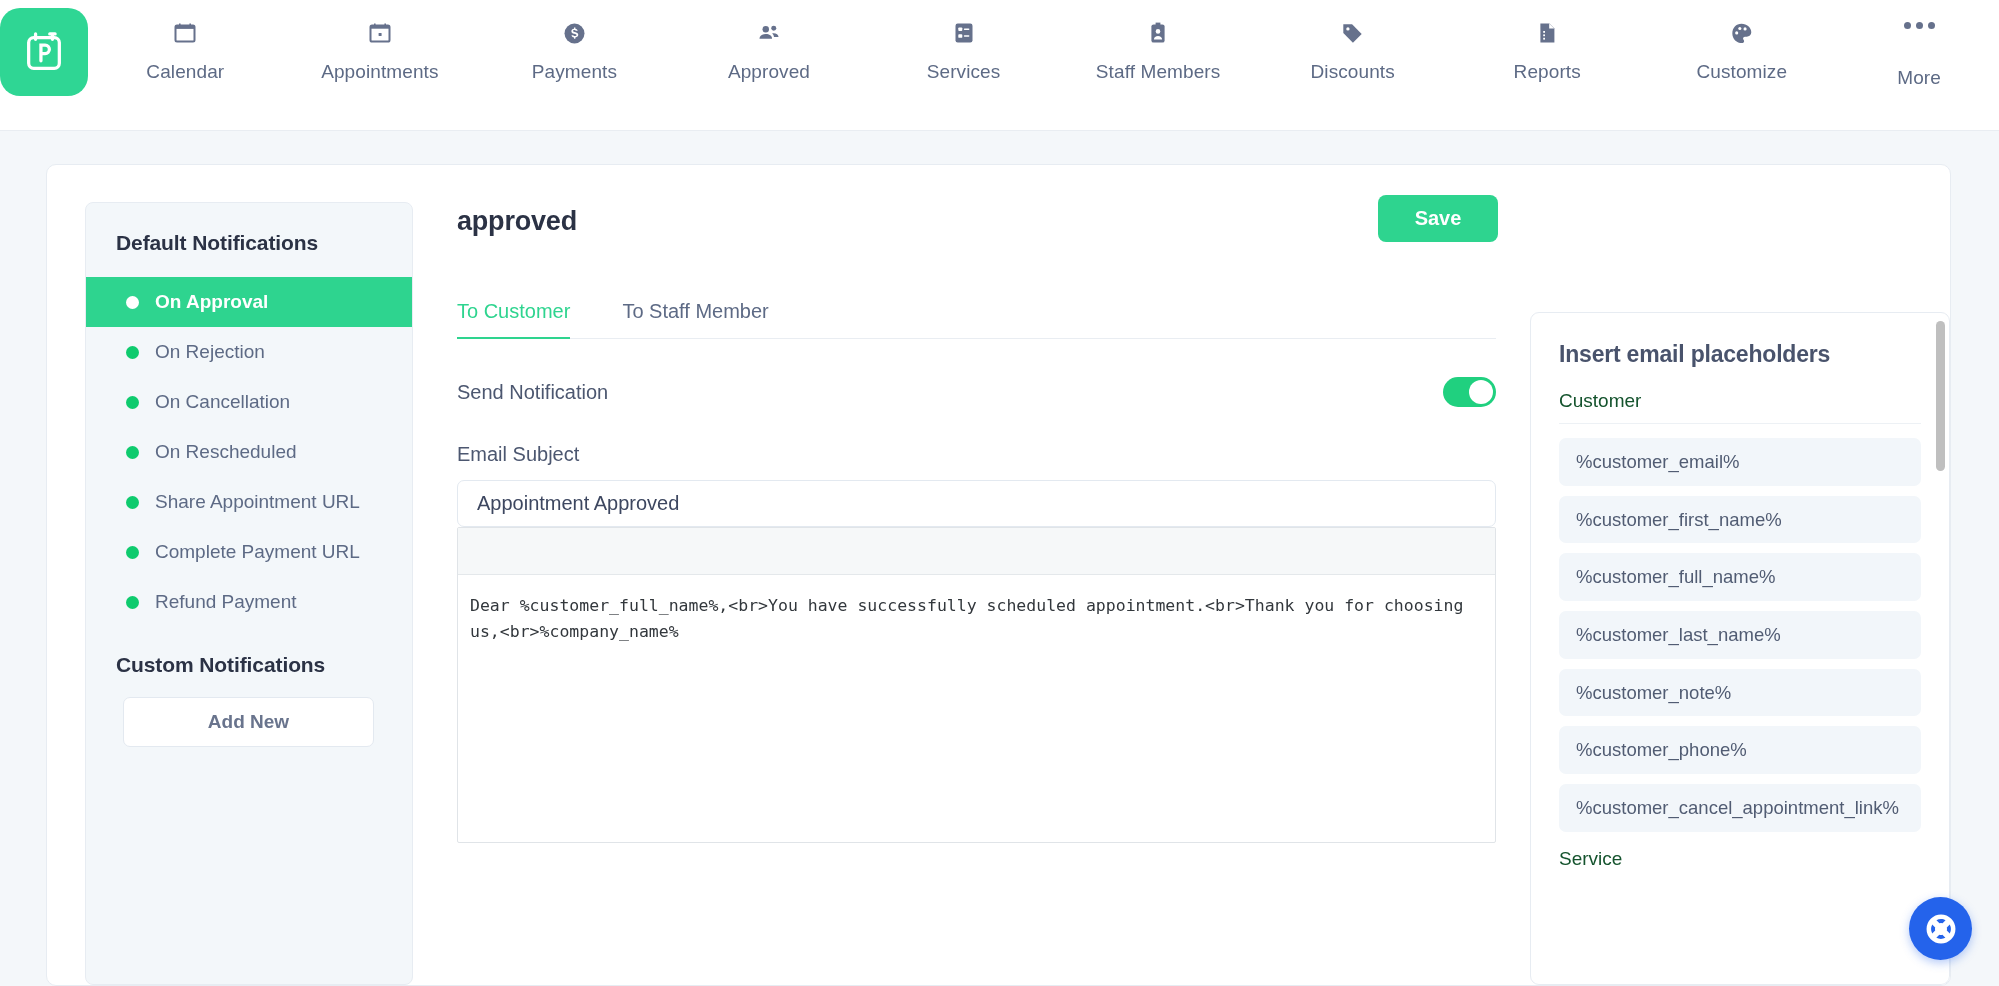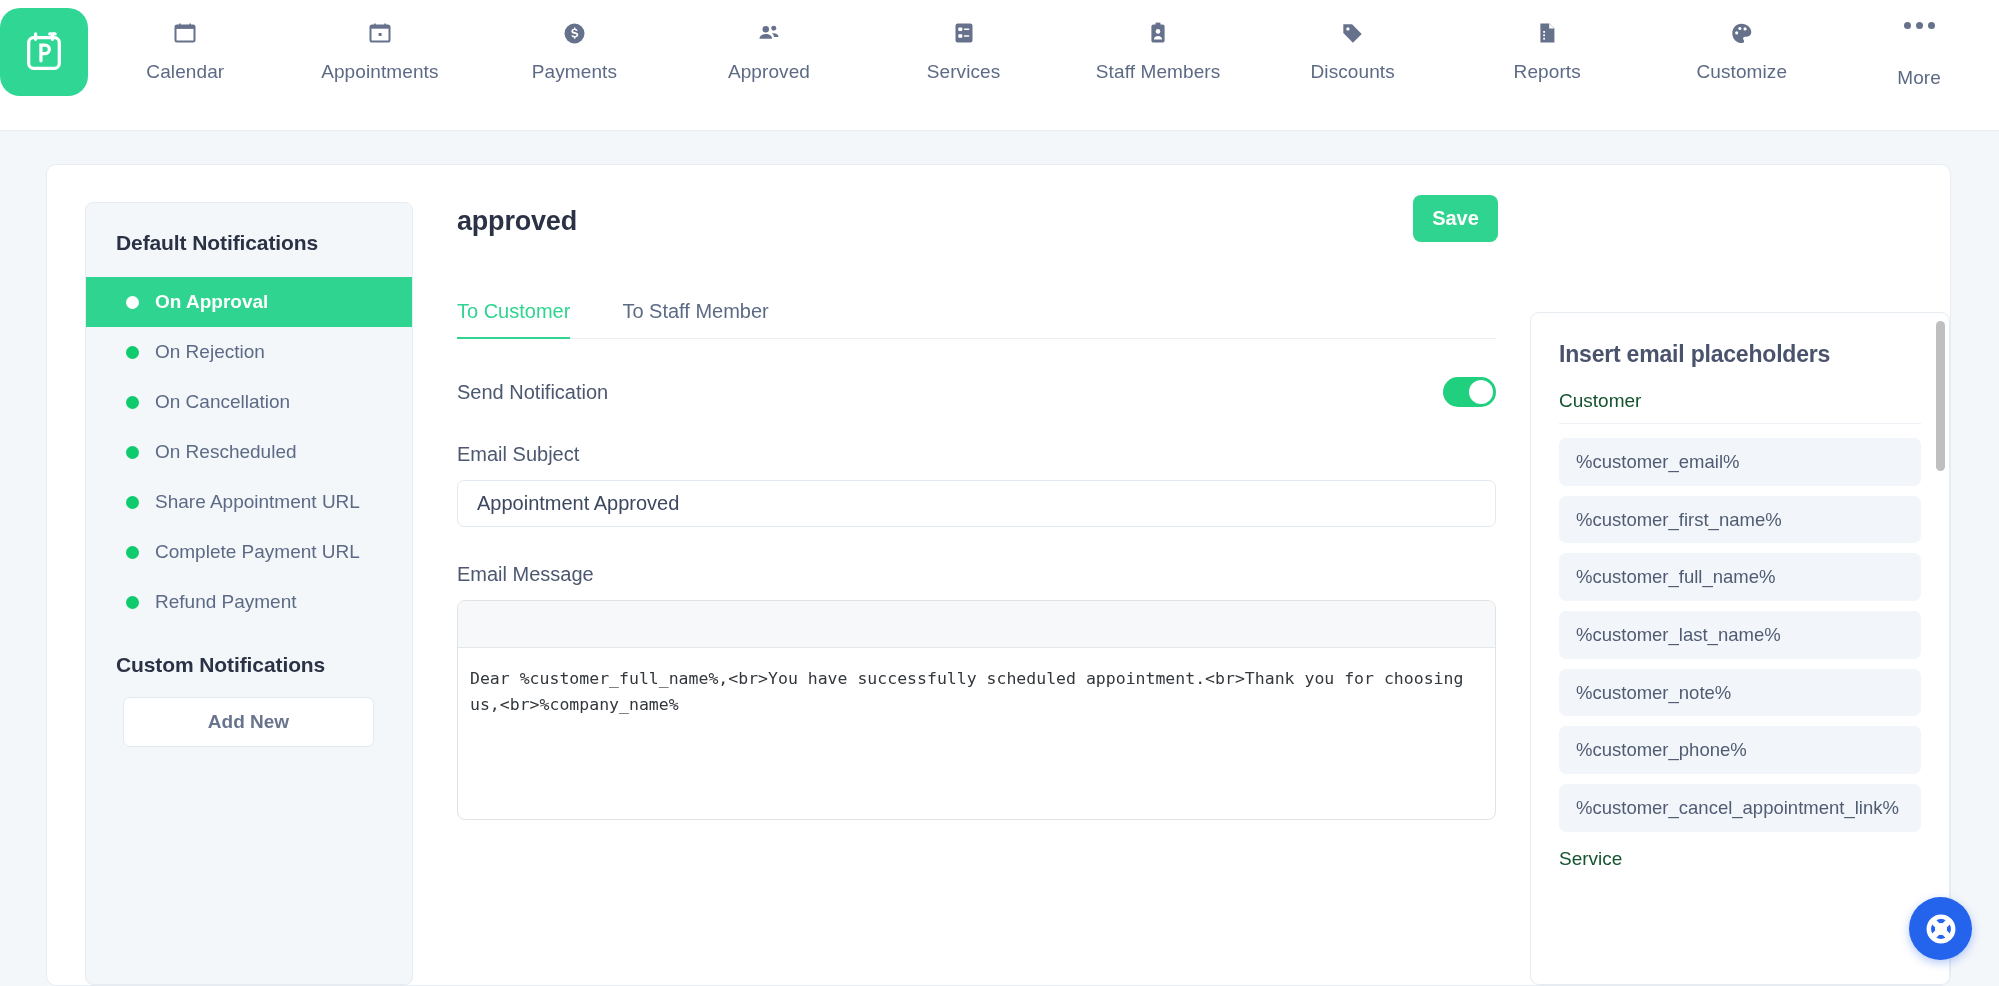--- a/index.html
+++ b/index.html
@@ -157,21 +157,21 @@
     color: #2b3245;
     letter-spacing: -.2px;
   }
   .save-btn {
     background: #2ed48f;
     color: #ffffff;
     font-size: 20px;
     font-weight: bold;
     border: none;
     border-radius: 8px;
-    width: 85px;
+    width: 120px;
     height: 47px;
     cursor: pointer;
     font-family: "Liberation Sans", sans-serif;
     margin-top: -11px;
     margin-right: -2px;
   }
 
   .tabs {
     display: flex;
     gap: 52px;
@@ -242,23 +242,23 @@
     color: #555c66;
     padding: 8px 15px 9px;
     cursor: pointer;
     background: transparent;
     border-radius: 4px 4px 0 0;
     font-family: "Liberation Sans", sans-serif;
   }
   .editor-tab.sel { background: #ebebeb; }
   .editor-box {
     border: 1px solid #e0e4e8;
-    border-radius: 8px;
-    background: #ffffff;
-    height: 220px;
+    border-radius: 2px;
+    background: #ffffff;
+    height: 316px;
     overflow: hidden;
   }
   .editor-toolbar {
     height: 47px;
     background: #f6f8f9;
     border-bottom: 1px solid #e4e8eb;
   }
   .editor-body {
     padding: 18px 12px 0 12px;
     font-family: "DejaVu Sans Mono", monospace;
@@ -528,21 +528,20 @@
         <div class="field-row">
           <span class="field-label">Send Notification</span>
           <span class="toggle">
             <span class="knob"></span>
           </span>
         </div>
 
         <div class="block-label">Email Subject</div>
         <input class="text-input" value="Appointment Approved" style="">
 
-        <div class="block-label">Email Message</div>
 
 
         <div class="editor-box">
           <div class="editor-toolbar"></div>
           <div class="editor-body">Dear %customer_full_name%,&lt;br&gt;You have successfully scheduled appointment.&lt;br&gt;Thank you for choosing us,&lt;br&gt;%company_name%</div>
         </div>
 
       </div>
 
       <div class="ph-panel-wrap">

